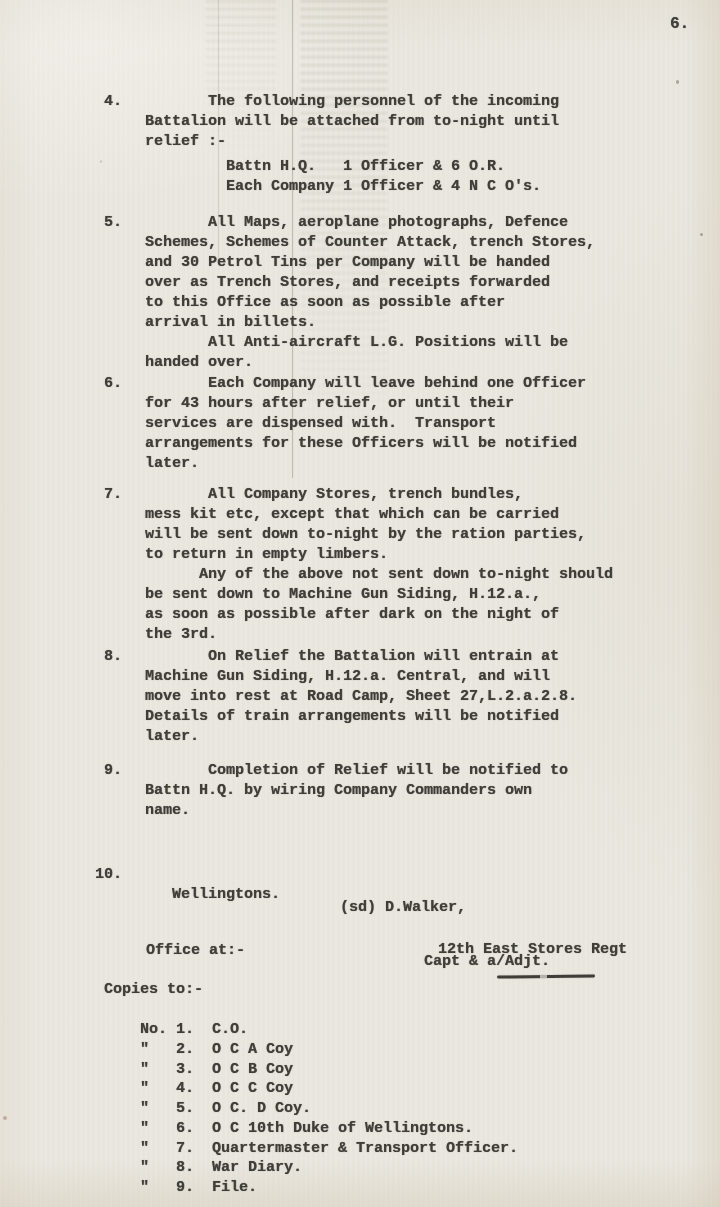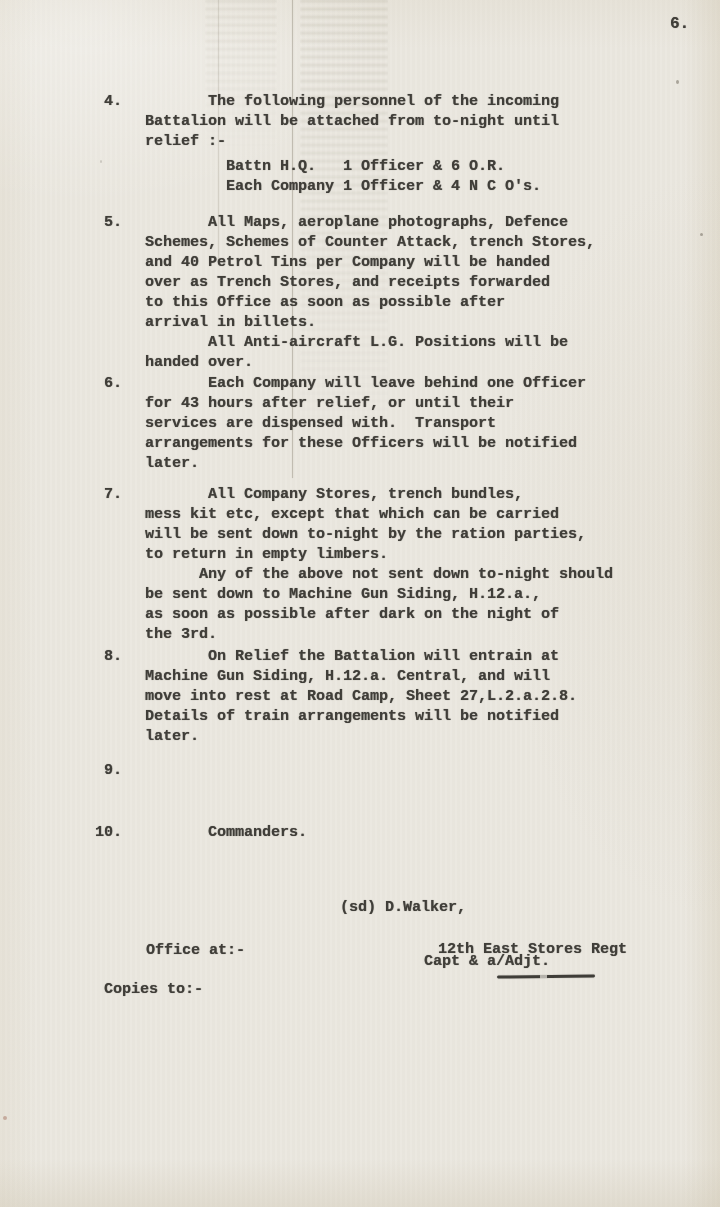--- a/index.html
+++ b/index.html
@@ -76,21 +76,21 @@
       <pre class="typed subtable">         Battn H.Q.   1 Officer &amp; 6 O.R.
          Each Company 1 Officer &amp; 4 N C O's.</pre>
     </div>
   </div>
 
   <div class="item" style="top:213px;">
     <div class="num typed">5.</div>
     <div class="body">
         <pre class="typed">       All Maps, aeroplane photographs, Defence
 Schemes, Schemes of Counter Attack, trench Stores,
-and 40 Petrol Tins per Company will be handed
+and 30 Petrol Tins per Company will be handed
 over as Trench Stores, and receipts forwarded
 to this Office as soon as possible after
 arrival in billets.
        All Anti-aircraft L.G. Positions will be
 handed over.</pre>
       </div>
   </div>
 
   <div class="item" style="top:374px;">
     <div class="num typed">6.</div>
@@ -123,30 +123,44 @@
         <pre class="typed">       On Relief the Battalion will entrain at
 Machine Gun Siding, H.12.a. Central, and will
 move into rest at Road Camp, Sheet 27,L.2.a.2.8.
 Details of train arrangements will be notified
 later.</pre>
       </div>
   </div>
 
   <div class="item" style="top:761px;">
     <div class="num typed">9.</div>
+    <div class="body">
+        <pre class="typed">       Completion of Relief will be notified to
+Battn H.Q. by wiring Company Commanders own
+name.</pre>
+      </div>
   </div>
 
-  <div class="item" style="top:823px;">
+  <div class="item" style="top:865px;flex-direction:column;">
     <div class="num typed">10.</div>
     <div class="body">
-        <pre class="typed">       Commanders.</pre>
+        <pre class="typed">       Wellingtons.</pre>
       </div>
   </div>
 
   <div class="abs typed" style="left:340px;top:898px;">(sd) D.Walker,</div>
   <div class="abs typed" style="left:424px;top:952px;">Capt &amp; a/Adjt.</div>
   <div class="abs typed" style="left:438px;top:940px;">12th East Stores Regt</div>
   <div class="abs typed" style="left:146px;top:941px;">Office at:-</div>
   <div class="sig-underline" style="left:497px;top:975px;width:98px;"></div>
 
   <div class="abs typed" style="left:104px;top:980px;">Copies to:-</div>
+  <pre class="abs typed" style="left:140px;top:1020px;line-height:19.75px;">No. 1.  C.O.
+"   2.  O C A Coy
+"   3.  O C B Coy
+"   4.  O C C Coy
+"   5.  O C. D Coy.
+"   6.  O C 10th Duke of Wellingtons.
+"   7.  Quartermaster &amp; Transport Officer.
+"   8.  War Diary.
+"   9.  File.</pre>
 
 </div>
 
 </body></html>

